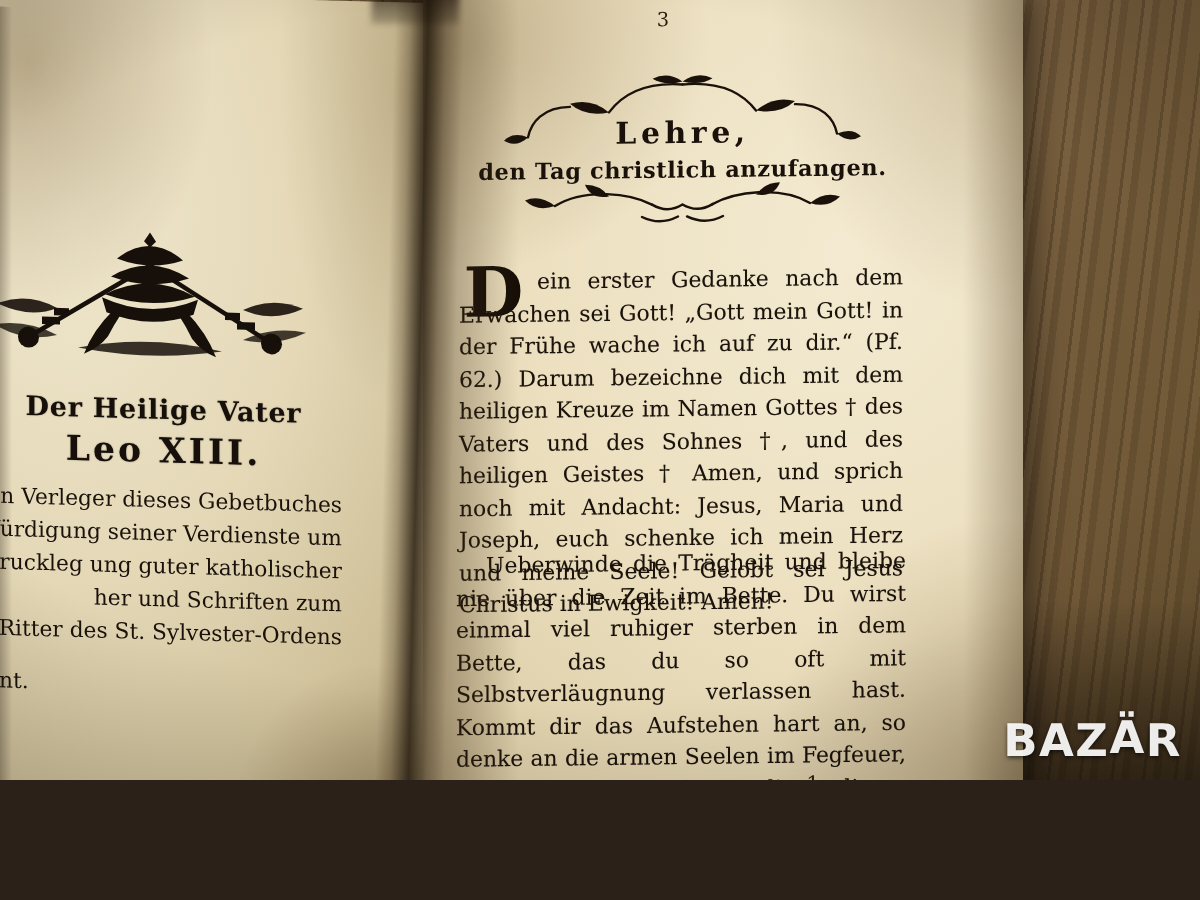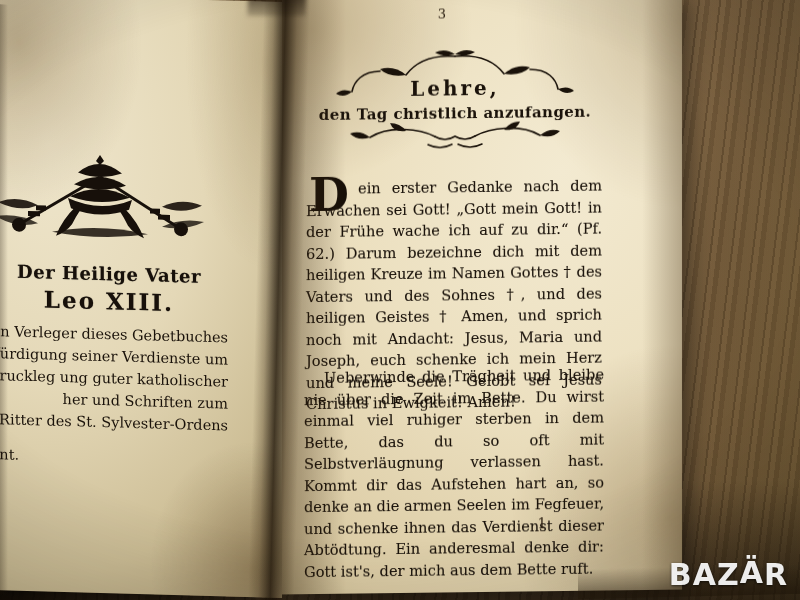--- a/index.html
+++ b/index.html
@@ -3,21 +3,21 @@
 <meta charset="utf-8">
 <style>
   html, body {
     margin: 0;
     padding: 0;
     background: #2b2118;
   }
   #scene {
     position: relative;
     width: 800px;
-    height: 600px;
+    height: 520px;
     overflow: hidden;
     font-family: "Liberation Serif", serif;
     background: #a16207;
   }
 
   
   .table-bg {
     position: absolute;
     inset: 0;
     background:

